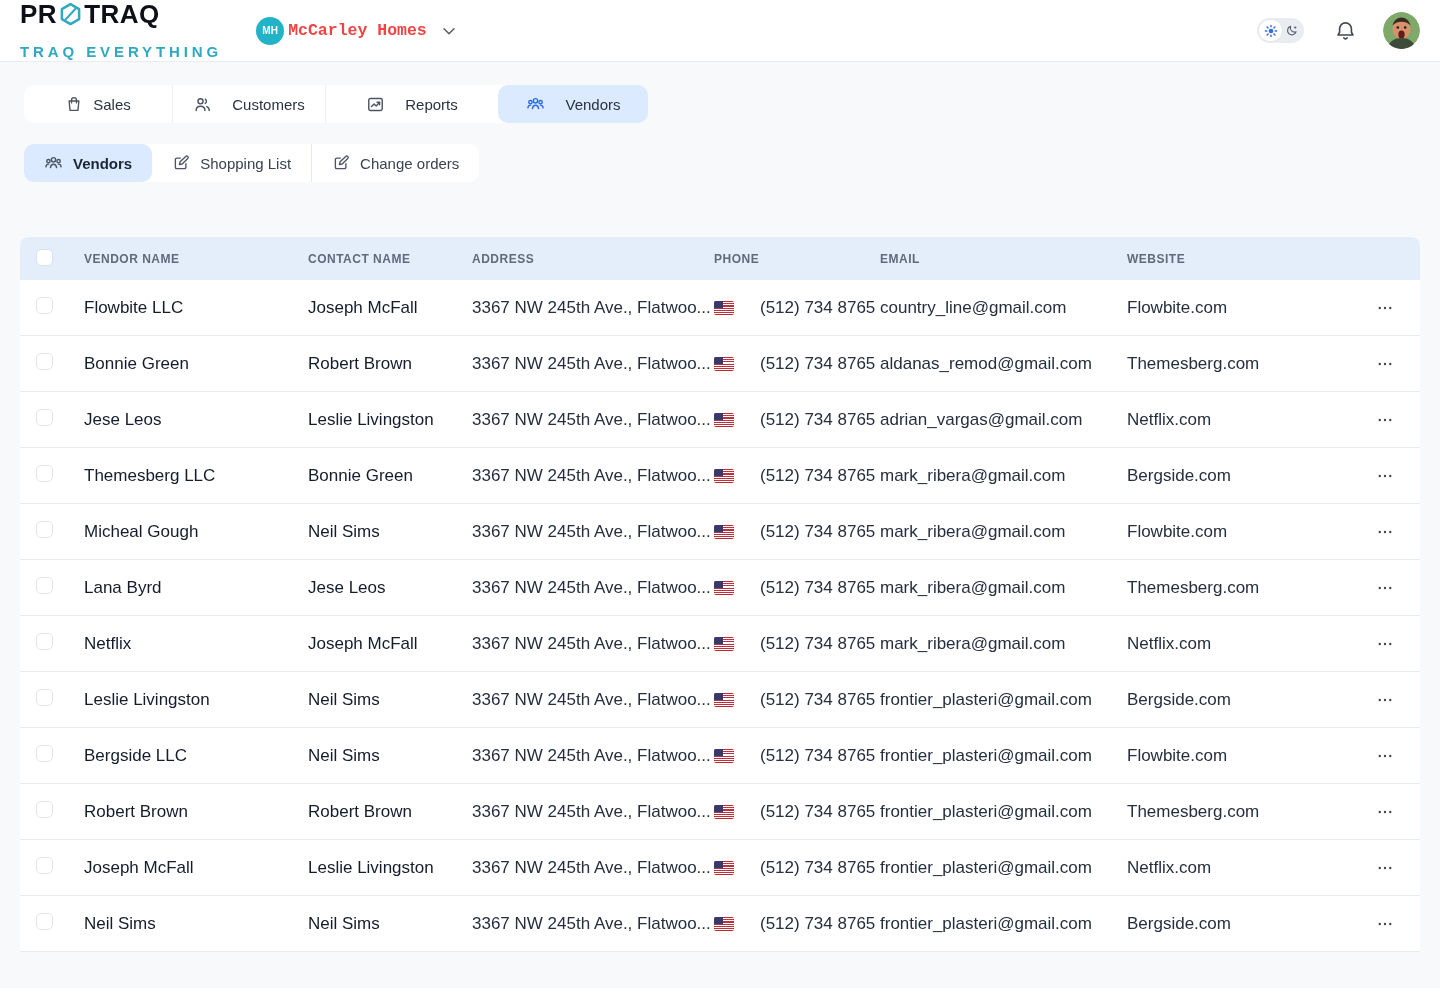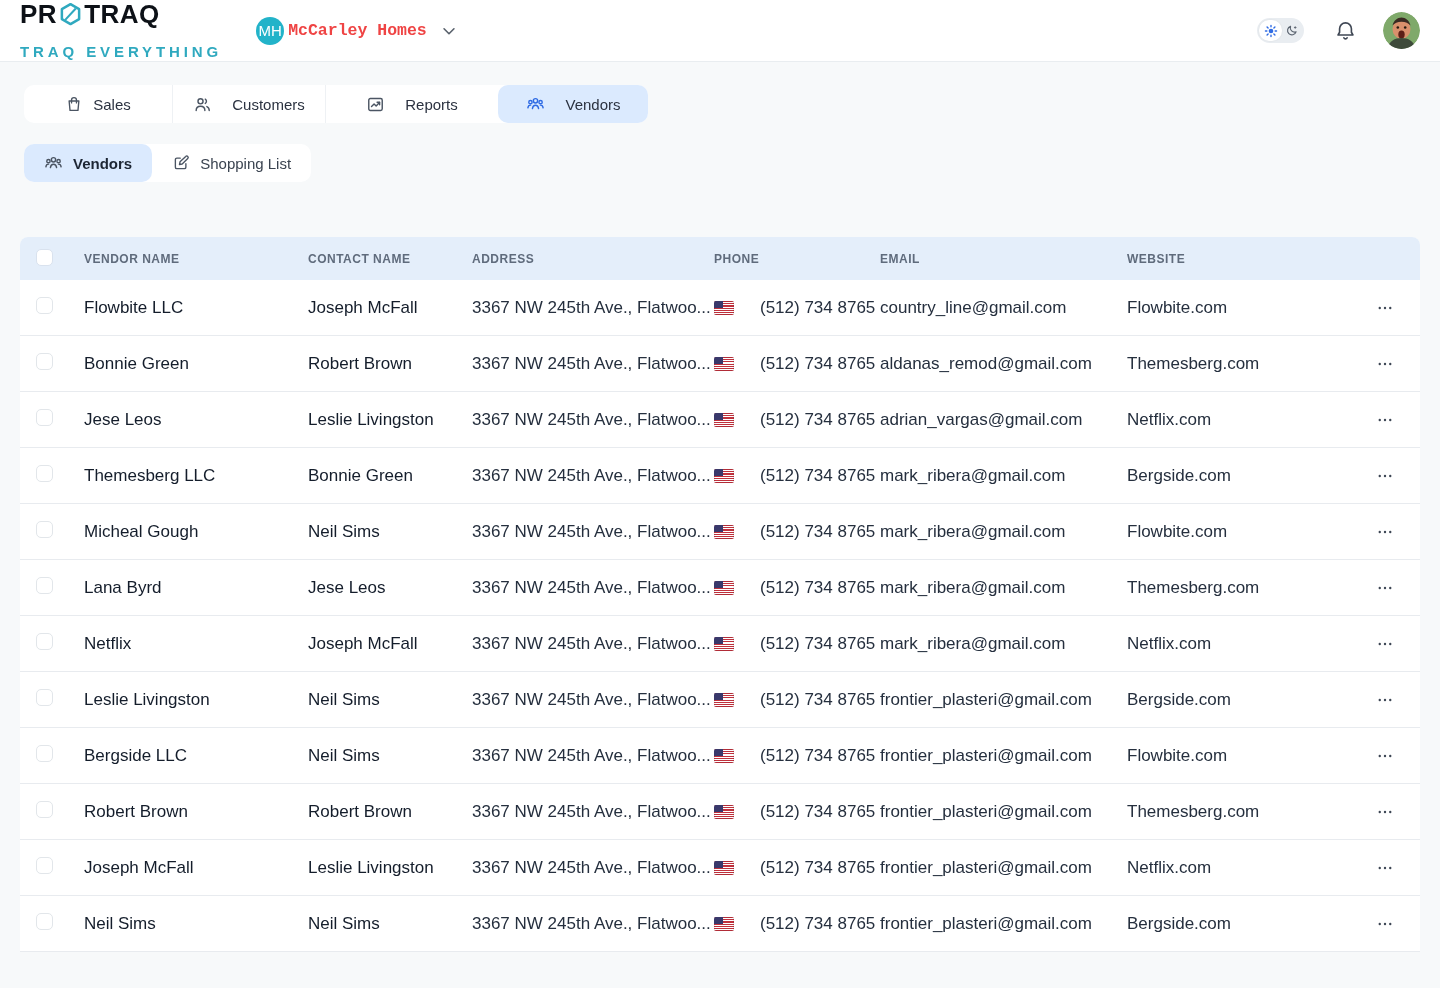--- a/index.html
+++ b/index.html
@@ -21,21 +21,21 @@
   .logo-row{
     display:flex; align-items:center; gap:2px;
     font-weight:800; font-size:26px; letter-spacing:.5px; color:#0d1117; line-height:1;
   }
   .logo-tagline{
     font-size:15px; font-weight:700; letter-spacing:3.9px; color:#2fa9bf; margin-top:3px;
   }
   .company{ display:flex; align-items:center; margin-left:34px; cursor:pointer; }
   .company-avatar{
     width:28px; height:28px; border-radius:50%; background:#22b3c9; color:#fff;
-    font-size:15px; font-weight:400; display:flex; align-items:center; justify-content:center;
+    font-size:10px; font-weight:700; display:flex; align-items:center; justify-content:center;
   }
   .company-name{ font-size:16.5px; font-weight:700; color:#ef4444; margin-left:4px;font-family:Liberation Mono, monospace; }
   .company-chevron{ color:#59616c; margin-left:13px; }
 
   .topbar-right{ margin-left:auto; display:flex; align-items:center; }
   .theme-toggle{
     width:47px; height:25px; border-radius:13px; background:#e9edf1;
     display:flex; align-items:center; padding:2px; cursor:pointer;
   }
   .theme-seg-light{
@@ -237,20 +237,29 @@
   </div>
   <div class="sub-tab">
     <span class="ticon">
       <svg width="18" height="18" viewBox="0 0 24 24" fill="none" stroke="currentColor" stroke-width="1.8" stroke-linecap="round" stroke-linejoin="round">
         <path d="M11 5.5H6.5a2 2 0 0 0-2 2v10a2 2 0 0 0 2 2h10a2 2 0 0 0 2-2V13"></path>
         <path d="M18.3 3.2a1.9 1.9 0 0 1 2.7 2.7L13.6 13.3l-3.6.7.7-3.6 7.6-7.2z"></path>
       </svg>
     </span>
     <span>Shopping List</span>
   </div>
+  <div class="sub-tab divided">
+    <span class="ticon">
+      <svg width="18" height="18" viewBox="0 0 24 24" fill="none" stroke="currentColor" stroke-width="1.8" stroke-linecap="round" stroke-linejoin="round">
+        <path d="M11 5.5H6.5a2 2 0 0 0-2 2v10a2 2 0 0 0 2 2h10a2 2 0 0 0 2-2V13"></path>
+        <path d="M18.3 3.2a1.9 1.9 0 0 1 2.7 2.7L13.6 13.3l-3.6.7.7-3.6 7.6-7.2z"></path>
+      </svg>
+    </span>
+    <span>Change orders</span>
+  </div>
 </nav>
 
 
 <section class="vtable">
   <div class="tgrid thead">
     <div class="cell-check">
       <span class="checkbox" role="checkbox" aria-checked="false"></span>
     </div>
     <div>VENDOR NAME</div>
     <div>CONTACT NAME</div>

